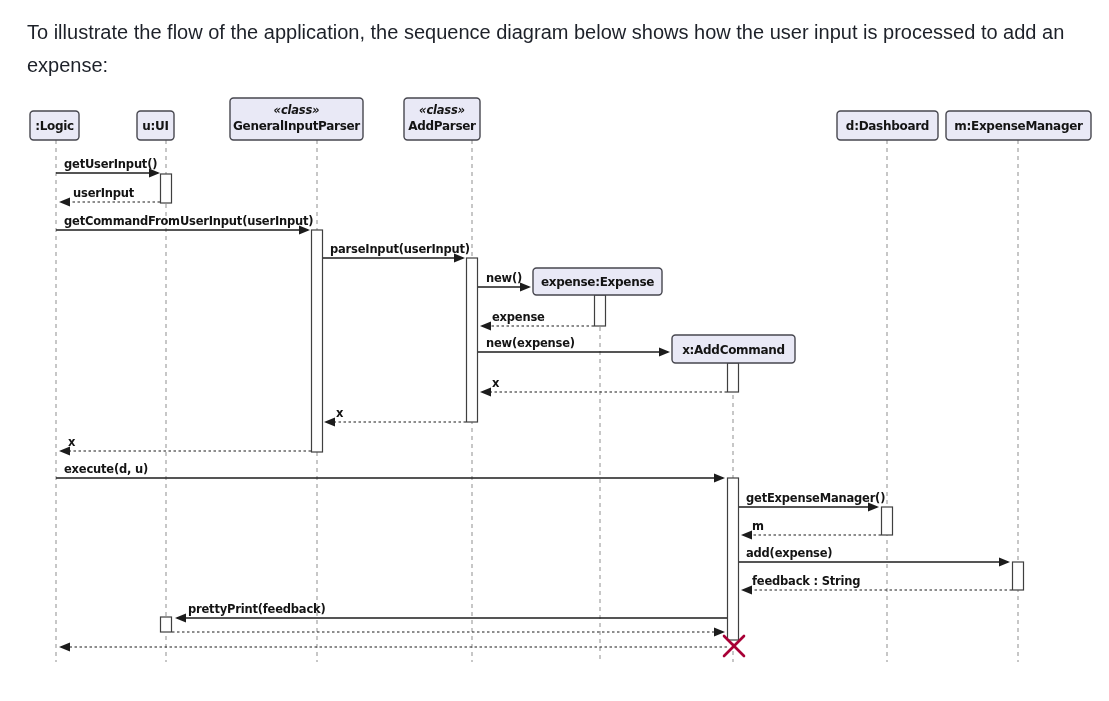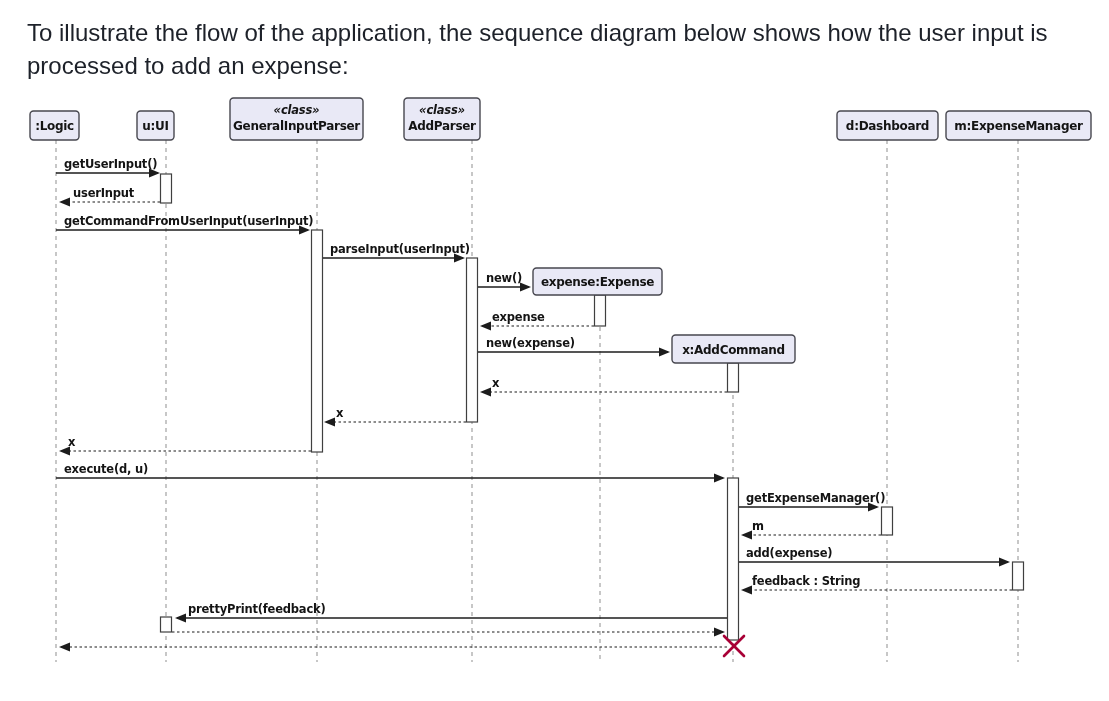--- a/index.html
+++ b/index.html
@@ -1,19 +1,19 @@
 <!DOCTYPE html>
 <html><head>
 <meta charset="utf-8">
 <style>
   html,body{margin:0;padding:0;background:#ffffff;}
   body{width:1109px;height:701px;position:relative;overflow:hidden;
        font-family:"Liberation Sans",sans-serif;}
   .intro{position:absolute;left:27px;top:16px;width:1040px;
-         font-size:24px;line-height:33px;color:#1d2129;
+         font-size:20px;line-height:33px;color:#1d2129;
          font-family:"Liberation Sans",sans-serif;}
   #seq-svg{position:absolute;left:0;top:0;}
   #seq-svg text{font-family:"DejaVu Sans","Liberation Sans",sans-serif;}
   .msg-label{font-size:11.5px;font-weight:700;letter-spacing:-0.2px;}
   .part-label{font-size:12px;font-weight:700;letter-spacing:-0.3px;}
   .stereo-label{font-size:11.5px;font-weight:600;font-style:italic;letter-spacing:-0.2px;}
 </style>
 </head>
 <body>
 

